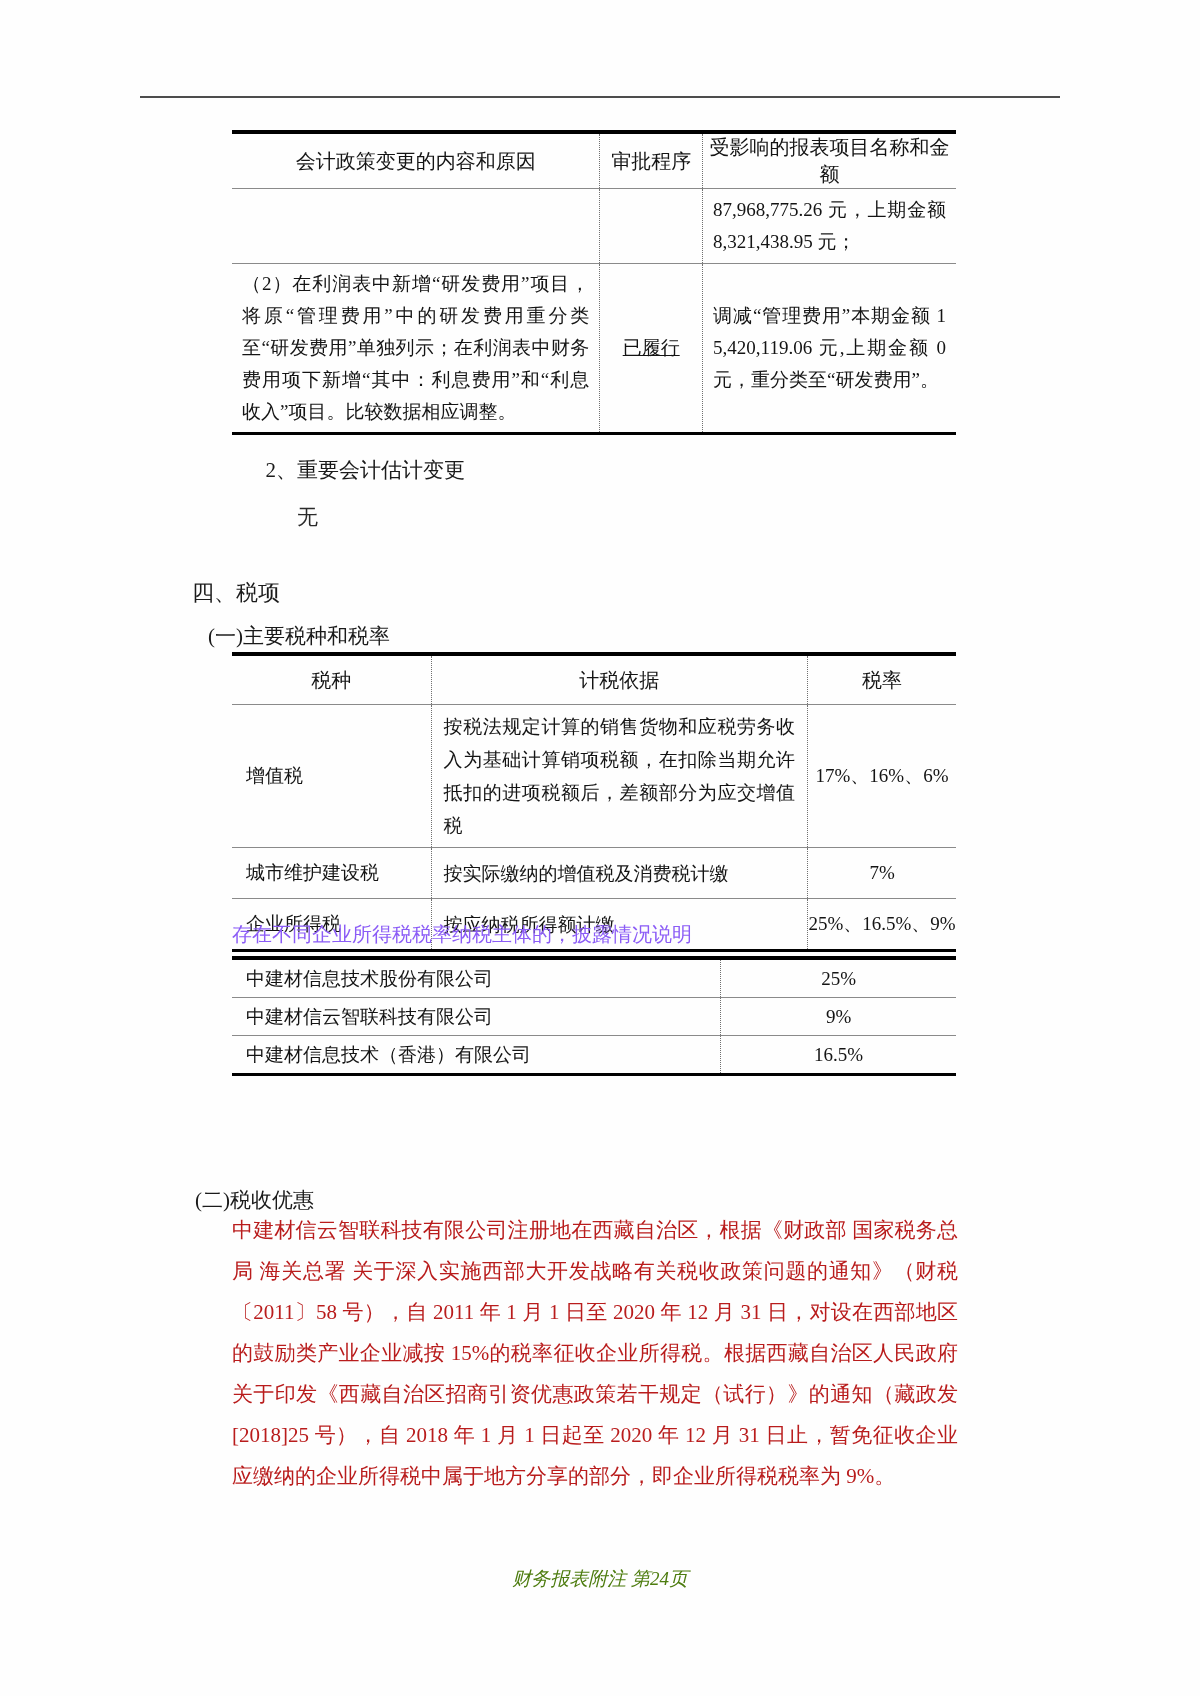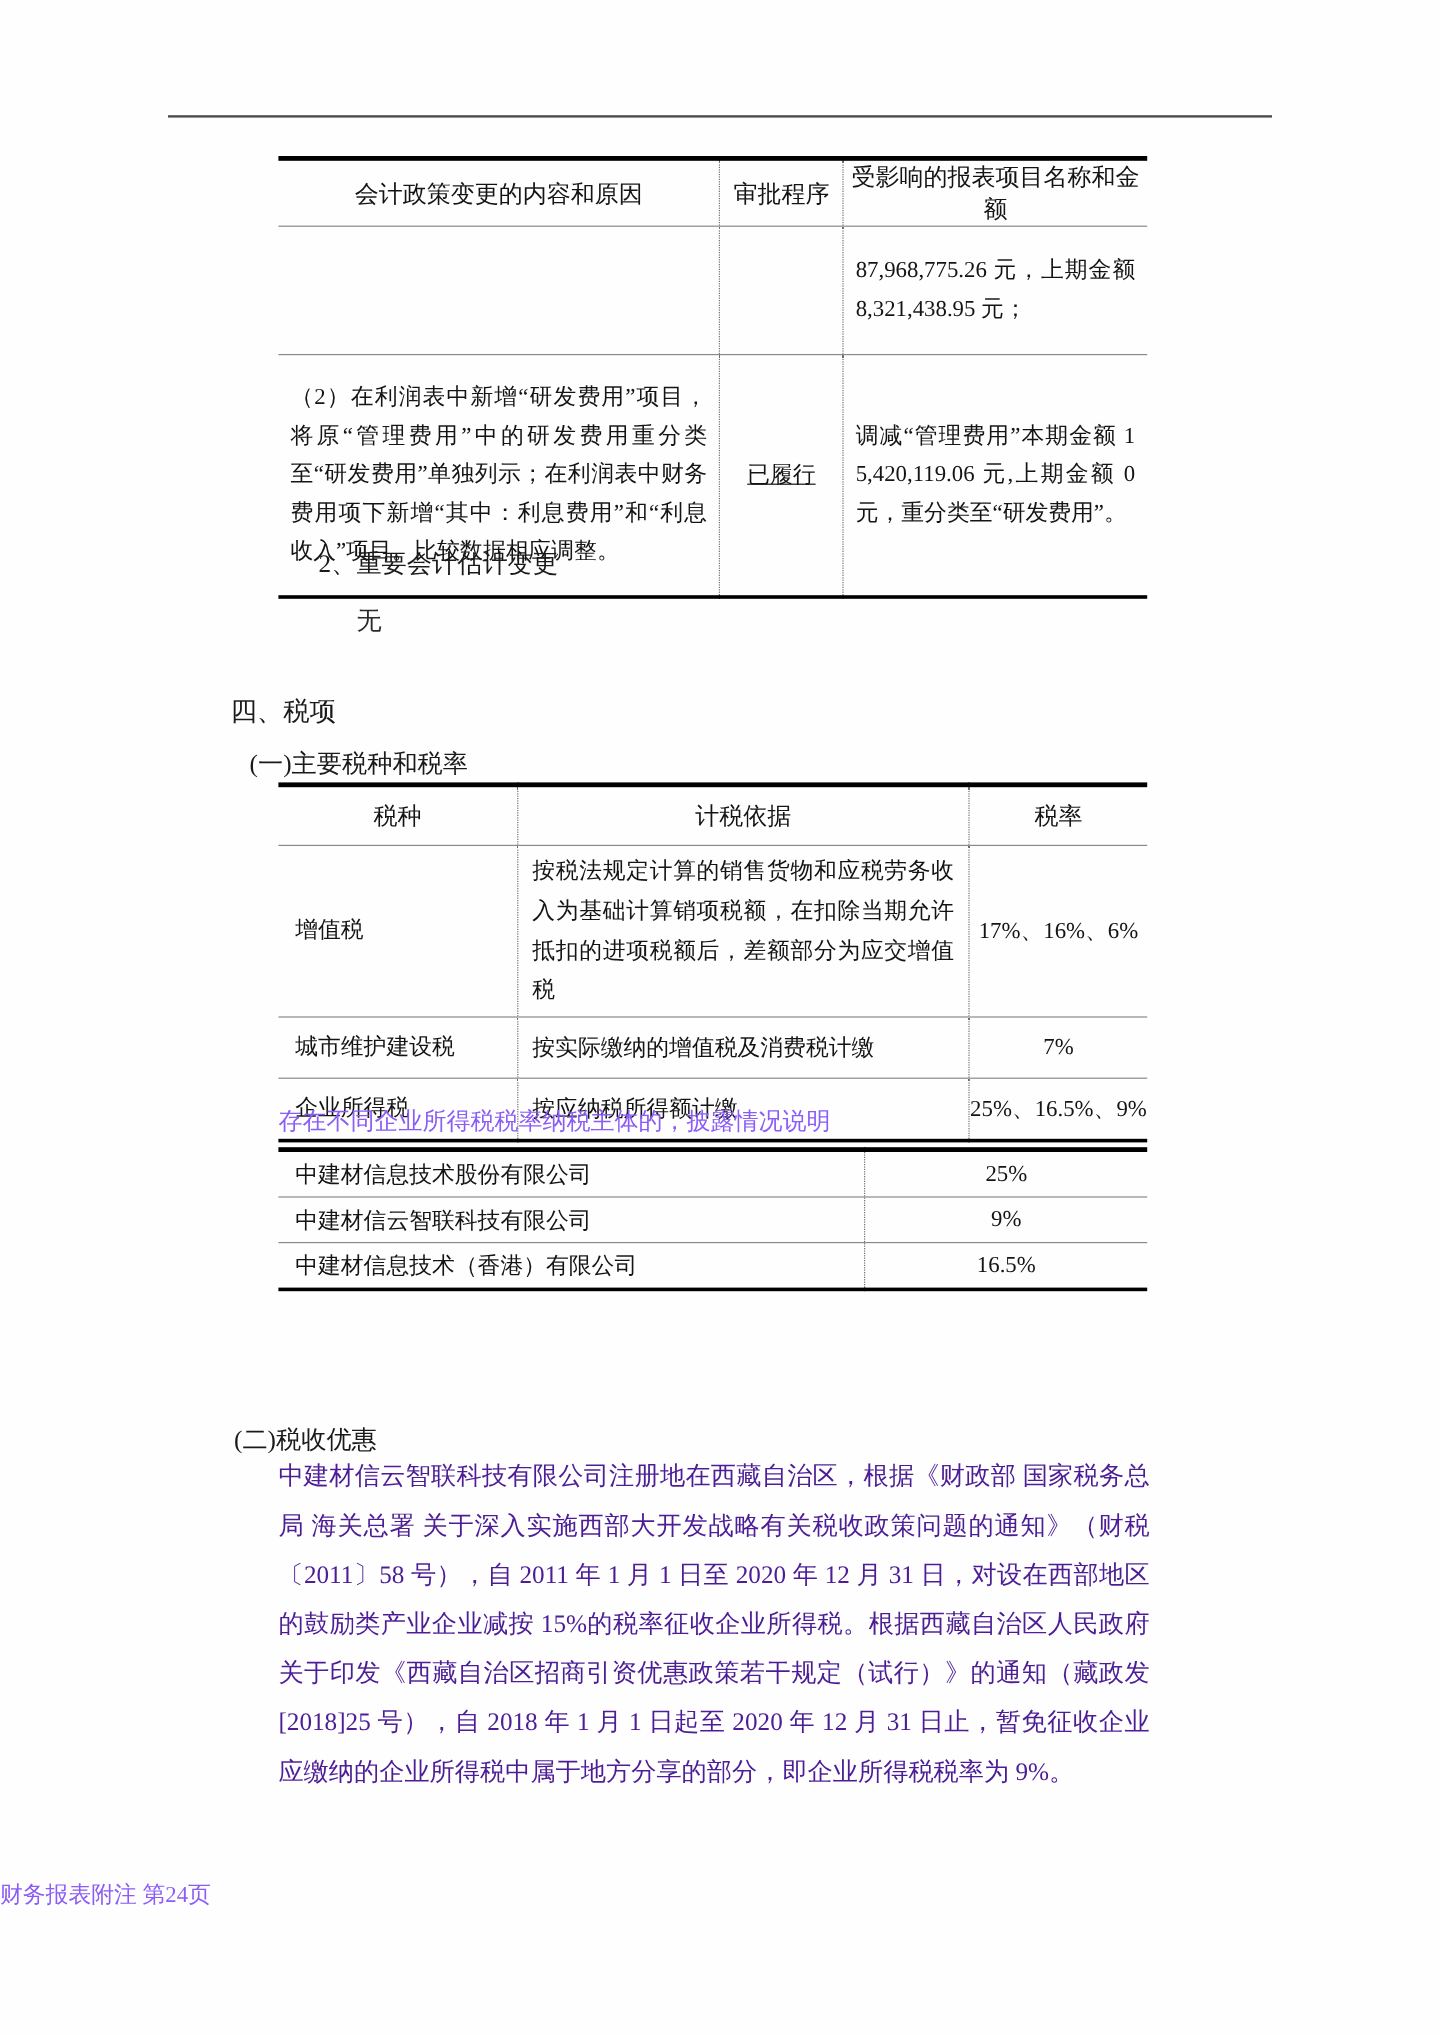--- a/index.html
+++ b/index.html
@@ -17,21 +17,21 @@
   table.tbl td{
     border-top:1px solid #8a8a8a;vertical-align:middle;
     font-size:19px;color:#141414;padding:0;word-break:break-all;
   }
   table.tbl tr:first-child td{border-top:none;}
   table.tbl td + td{border-left:1px dotted #6f6f6f;}
   table.tbl tr.hdr td{text-align:center;font-size:20px;height:48px;}
 
   
   .policy{top:130px;left:232px;width:724px;}
-  .policy td.txt{padding:20px 10px;line-height:32px;text-align:justify;}
+  .policy td.txt{padding:4px 10px;line-height:32px;text-align:justify;}
   .policy td.center{text-align:center;text-decoration:underline;}
   .policy tr.r1 td{height:66px;}
 
   
   .taxtbl{top:652px;left:232px;width:724px;}
   .taxtbl tr.hdr td{height:44px;}
   .taxtbl td.type{padding:4px 0 4px 14px;text-align:left;line-height:32px;}
   .taxtbl td.basis{padding:5px 12px;line-height:33px;text-align:justify;}
   .taxtbl td.rate{text-align:center;}
   .taxtbl tr.small td{height:40px;}
@@ -53,27 +53,27 @@
   .h-tax .num{width:66px;}
   .h-main{top:622px;left:180px;font-size:21px;}
   .h-main .num{width:63px;}
   .h-inc{top:1186px;left:167px;font-size:21px;}
   .h-inc .num{width:63px;}
 
   .note-line{position:absolute;top:921px;left:232px;font-size:20px;color:#8b5cf6;}
 
   .incentive-text{
     position:absolute;top:1210px;left:232px;width:726px;
-    font-size:21px;line-height:41px;text-align:justify;color:#4c1d95;
+    font-size:21px;line-height:41px;text-align:justify;color:#b91c1c;
   }
   .incentive-text p{margin:0;}
 
   .footer{
-    position:absolute;top:1566px;left:0;width:1200px;text-align:left;
-    font-size:19px;color:#8b5cf6;
+    position:absolute;top:1566px;left:0;width:1200px;text-align:center;
+    font-size:19px;color:#4d7c0f;font-style:italic;
   }
 </style>
 </head>
 <body>
 
 <div class="page">
 
   <div class="header-rule"></div>
 
   <table class="tbl policy">

